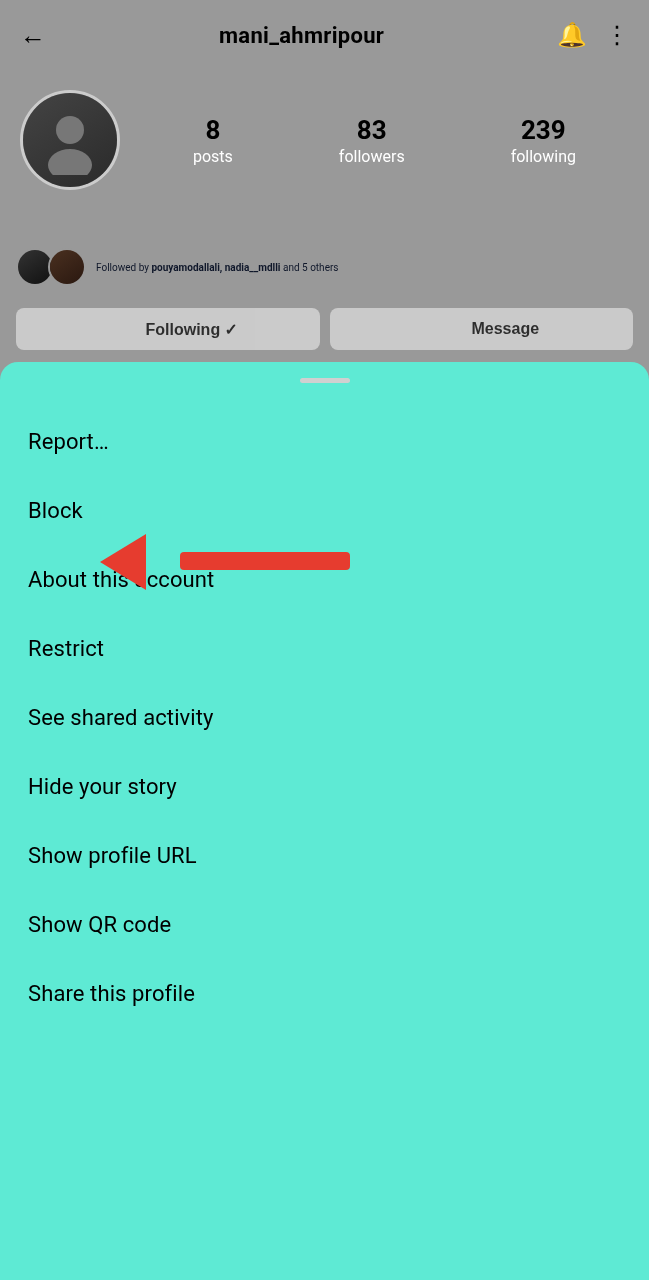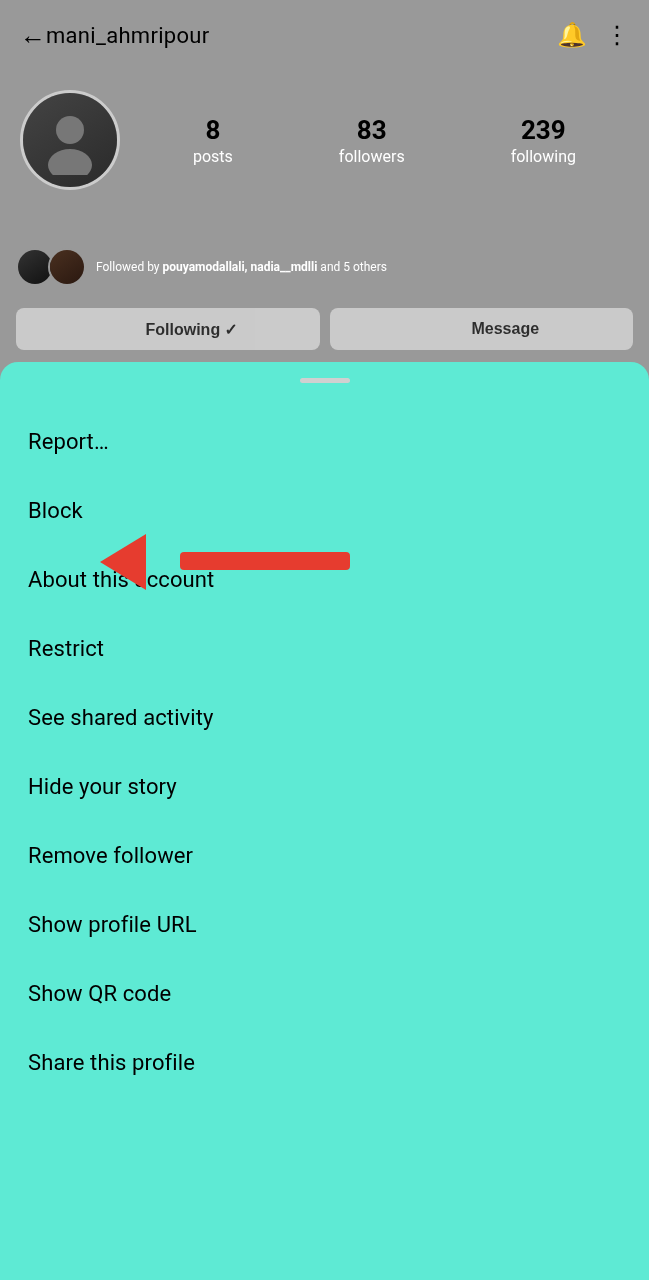--- a/index.html
+++ b/index.html
@@ -31,22 +31,23 @@
       padding: 0 20px;
       background: transparent;
     }
     .nav-back {
       font-size: 26px;
       color: #000;
       cursor: pointer;
     }
     .nav-username {
       flex: 1;
+      text-align: center;
       font-size: 22px;
-      font-weight: 400;
+      font-weight: 700;
       color: #000;
       letter-spacing: 0.3px;
     }
     .nav-icons {
       display: flex;
       gap: 18px;
       align-items: center;
     }
     .nav-icon {
       font-size: 24px;
@@ -129,22 +130,22 @@
       margin-left: -6px;
       overflow: hidden;
     }
     .follower-avatar:first-child { margin-left: 0; }
     .follower-avatar-inner {
       width: 100%;
       height: 100%;
       background: linear-gradient(145deg, #333 0%, #111 100%);
     }
     .followed-by-text {
-      font-size: 12px;
-      color: #ffffff;
+      font-size: 10px;
+      color: #0f172a;
     }
     .followed-by-text strong {
       font-weight: 700;
     }
 
     
     .action-buttons {
       position: absolute;
       top: 308px;
       left: 16px; right: 16px;
@@ -292,21 +293,20 @@
 
 <div class="bottom-sheet">
   <div class="sheet-handle"></div>
   <ul class="sheet-menu" id="sheet-menu">
       <li class="sheet-menu-item">Report…</li>
       <li class="sheet-menu-item">Block</li>
       <li class="sheet-menu-item">About this account</li>
       <li class="sheet-menu-item">Restrict</li>
       <li class="sheet-menu-item">See shared activity</li>
       <li class="sheet-menu-item">Hide your story</li>
-      <li class="sheet-menu-item">Remove follower</li>
       <li class="sheet-menu-item">Show profile URL</li>
       <li class="sheet-menu-item">Show QR code</li>
       <li class="sheet-menu-item">Share this profile</li>
     </ul>
 </div>
 
 <div class="block-arrow">
   <div class="arrow-head"></div>
   <div class="arrow-body"></div>
 </div>

